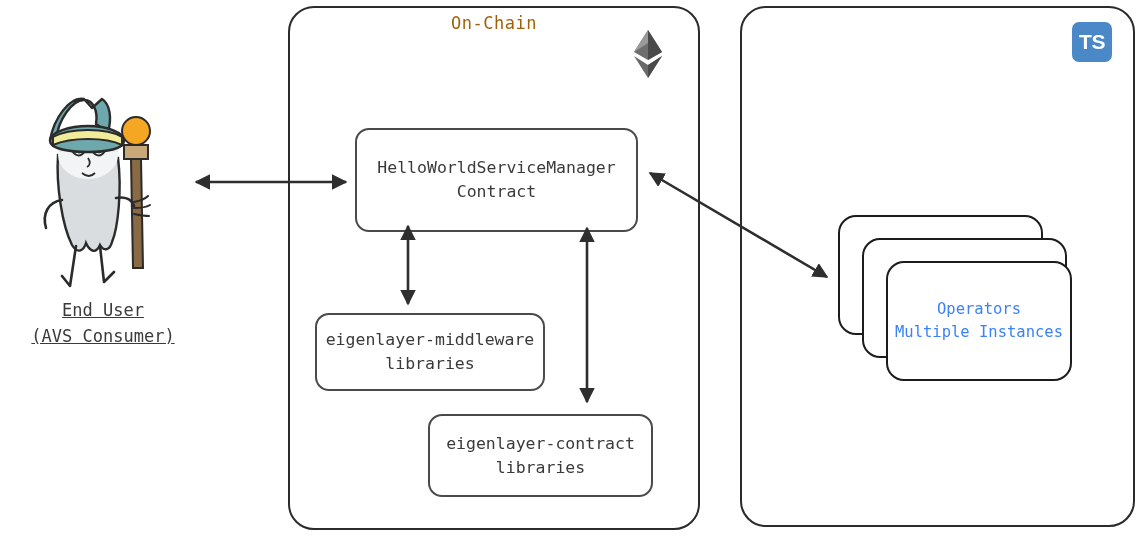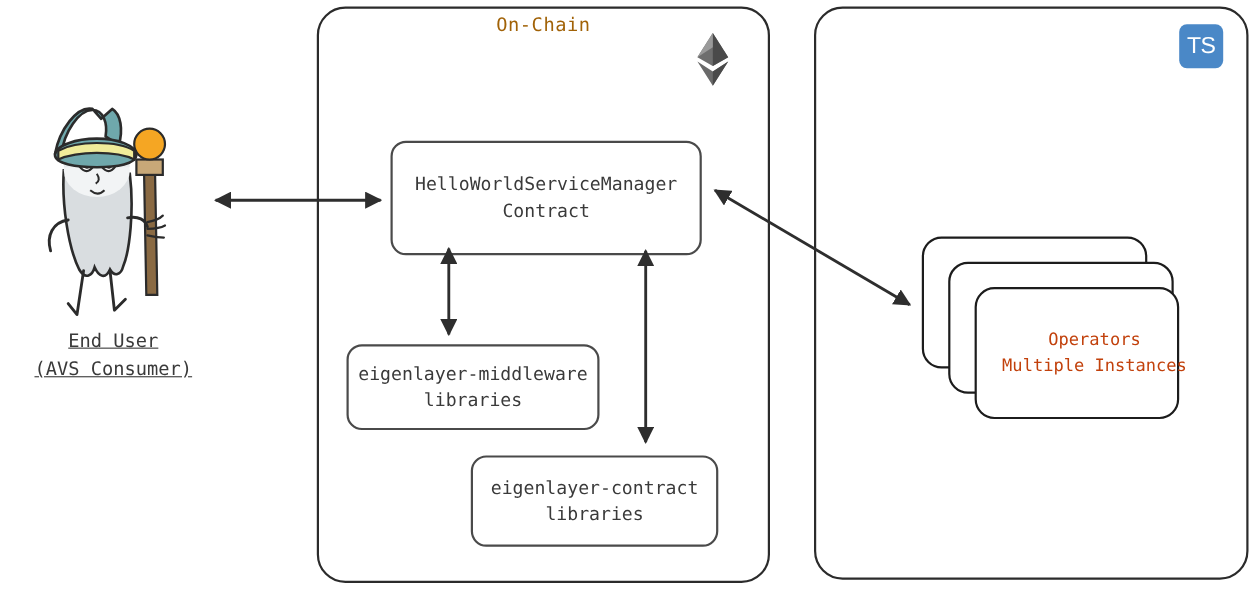--- a/index.html
+++ b/index.html
@@ -57,35 +57,34 @@
   .stack-card {
     position: absolute;
     border: 2px solid #1c1c1c;
     border-radius: 18px;
     background: #ffffff;
     box-sizing: border-box;
   }
   .stack-label {
     position: absolute;
     text-align: center;
-    color: #c2410c;
+    color: #3b82f6;
     font-size: 15.5px;
     line-height: 1.5;
     white-space: pre-line;
-    padding-left: 16px;
   }
   .ts-badge {
     position: absolute;
     border-radius: 7px;
     display: flex;
     align-items: center;
     justify-content: center;
     color: #ffffff;
     font-family: "Liberation Sans", sans-serif;
-    font-weight: normal;
+    font-weight: bold;
     font-size: 21px;
     letter-spacing: -0.5px;
   }
   .user-label {
     position: absolute;
     text-align: center;
     color: #3a3a3a;
     font-size: 17px;
     line-height: 1.55;
     white-space: pre-line;

